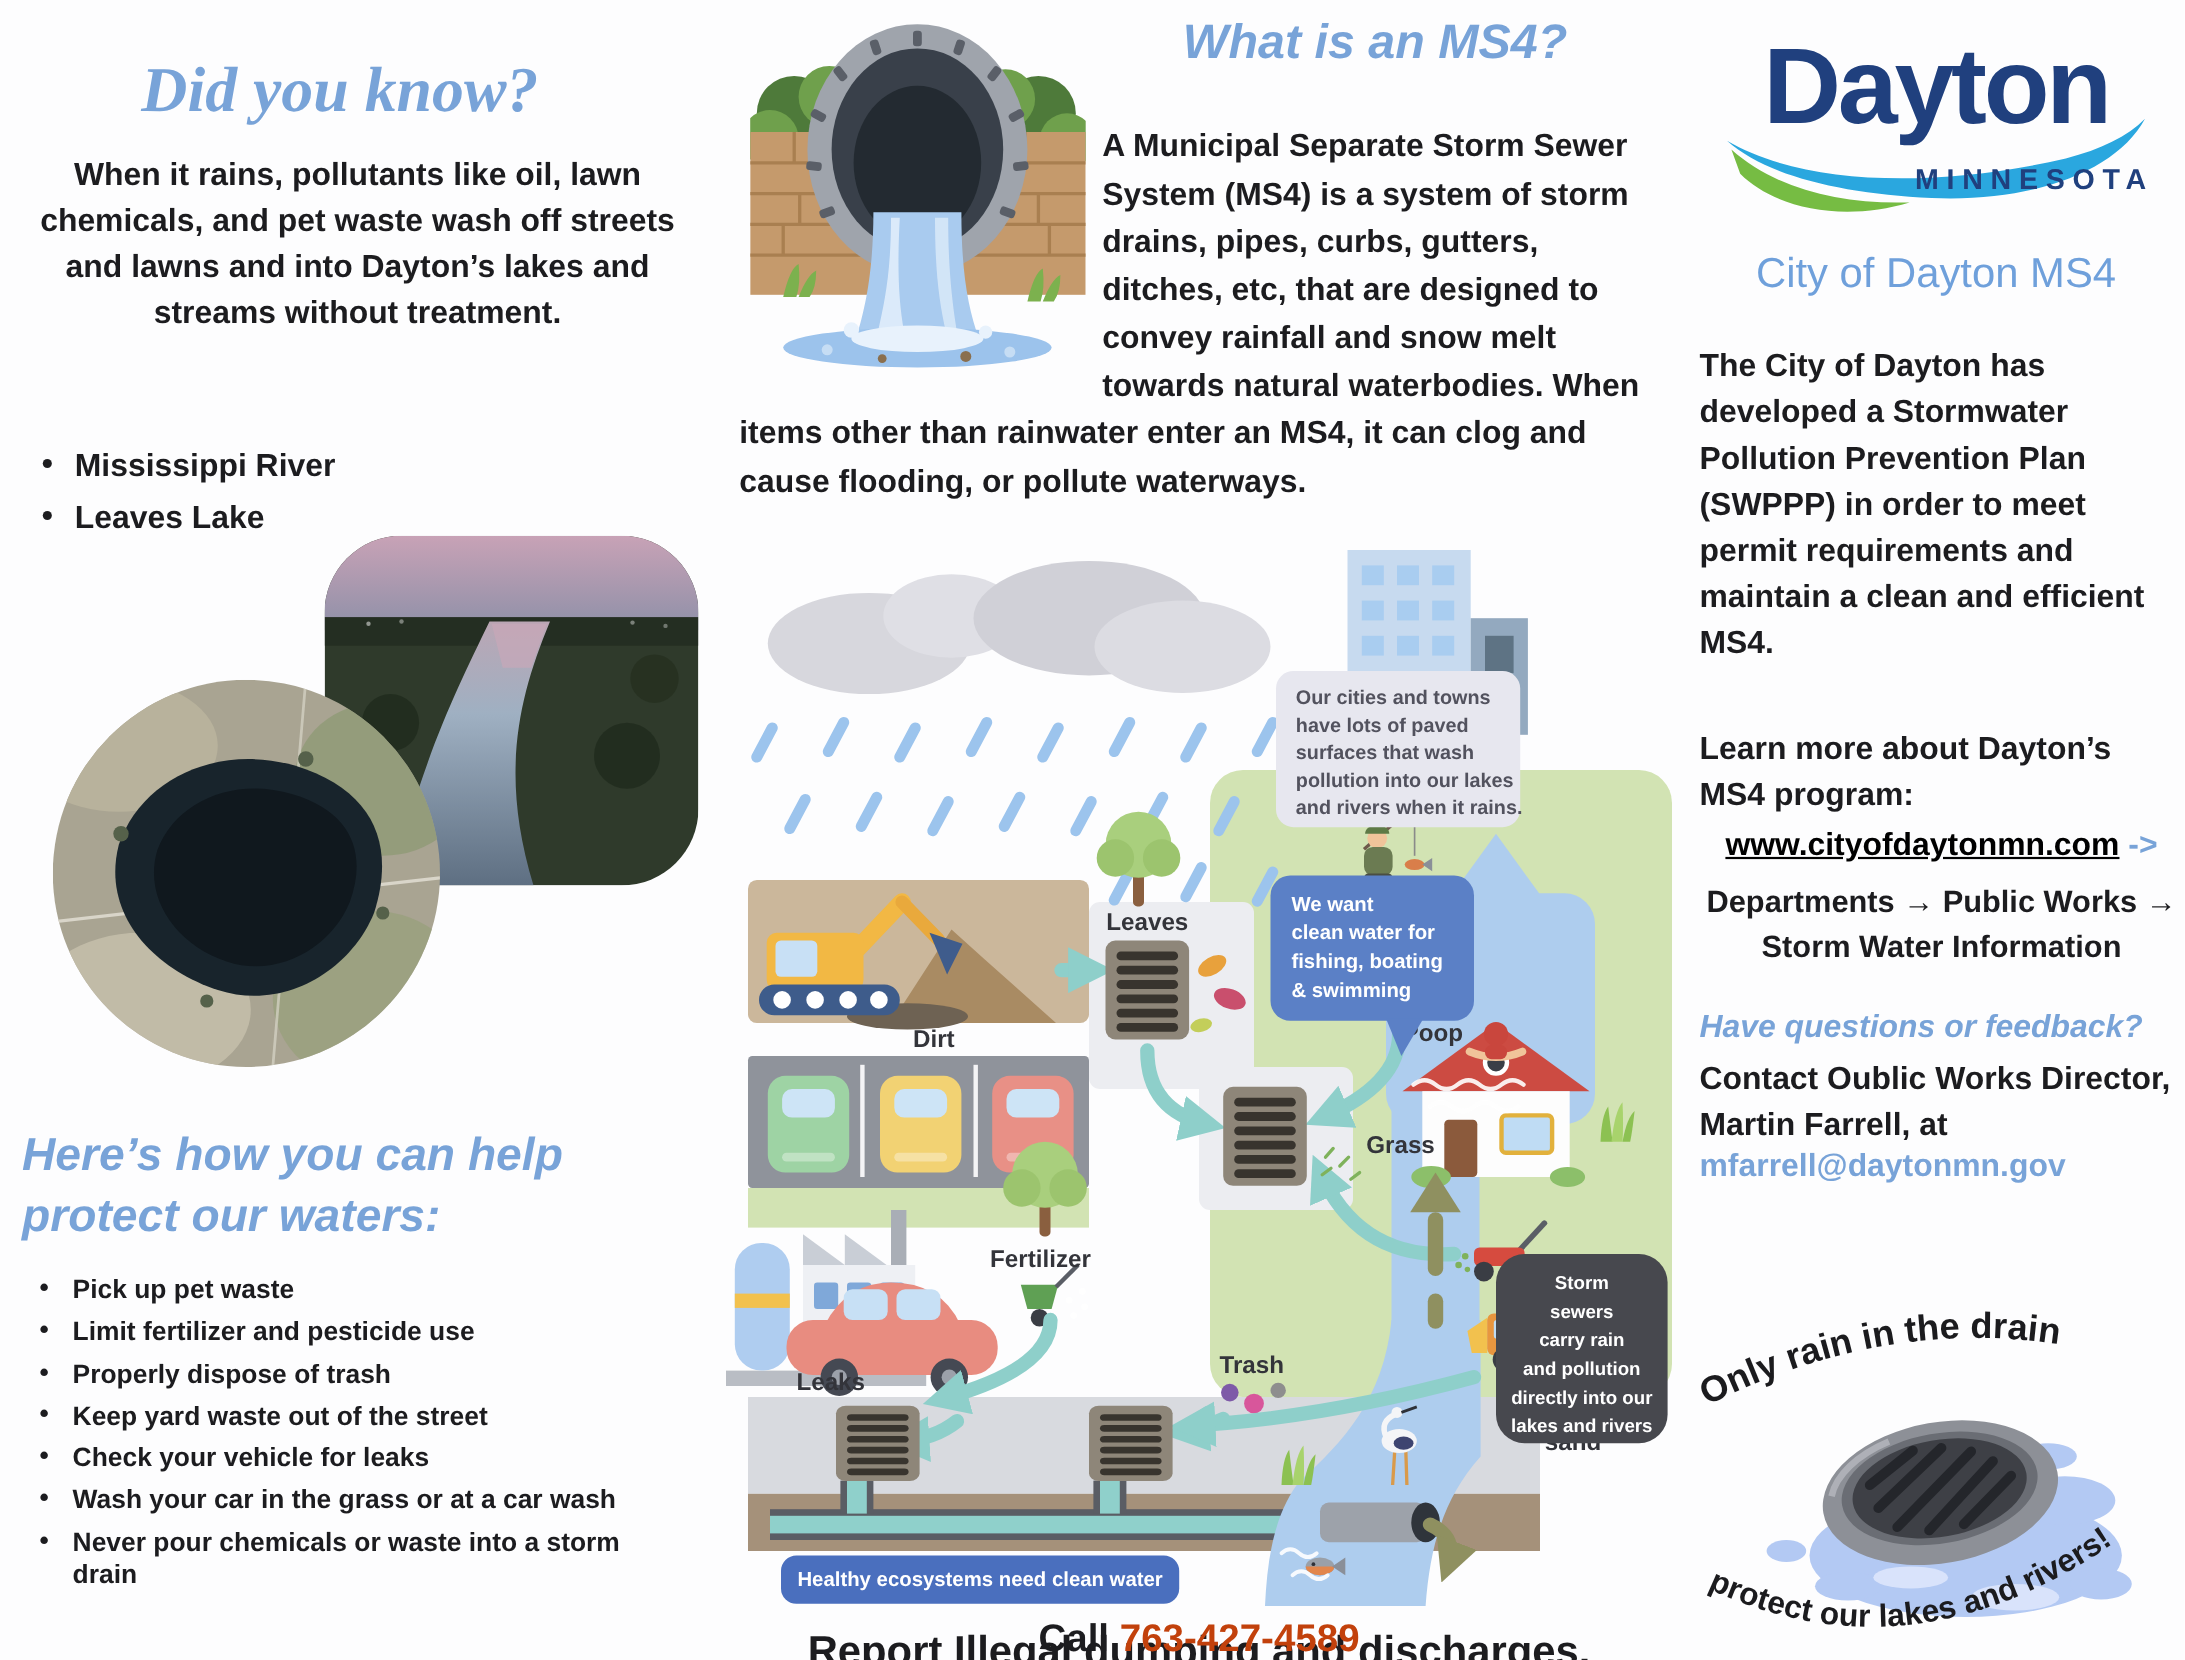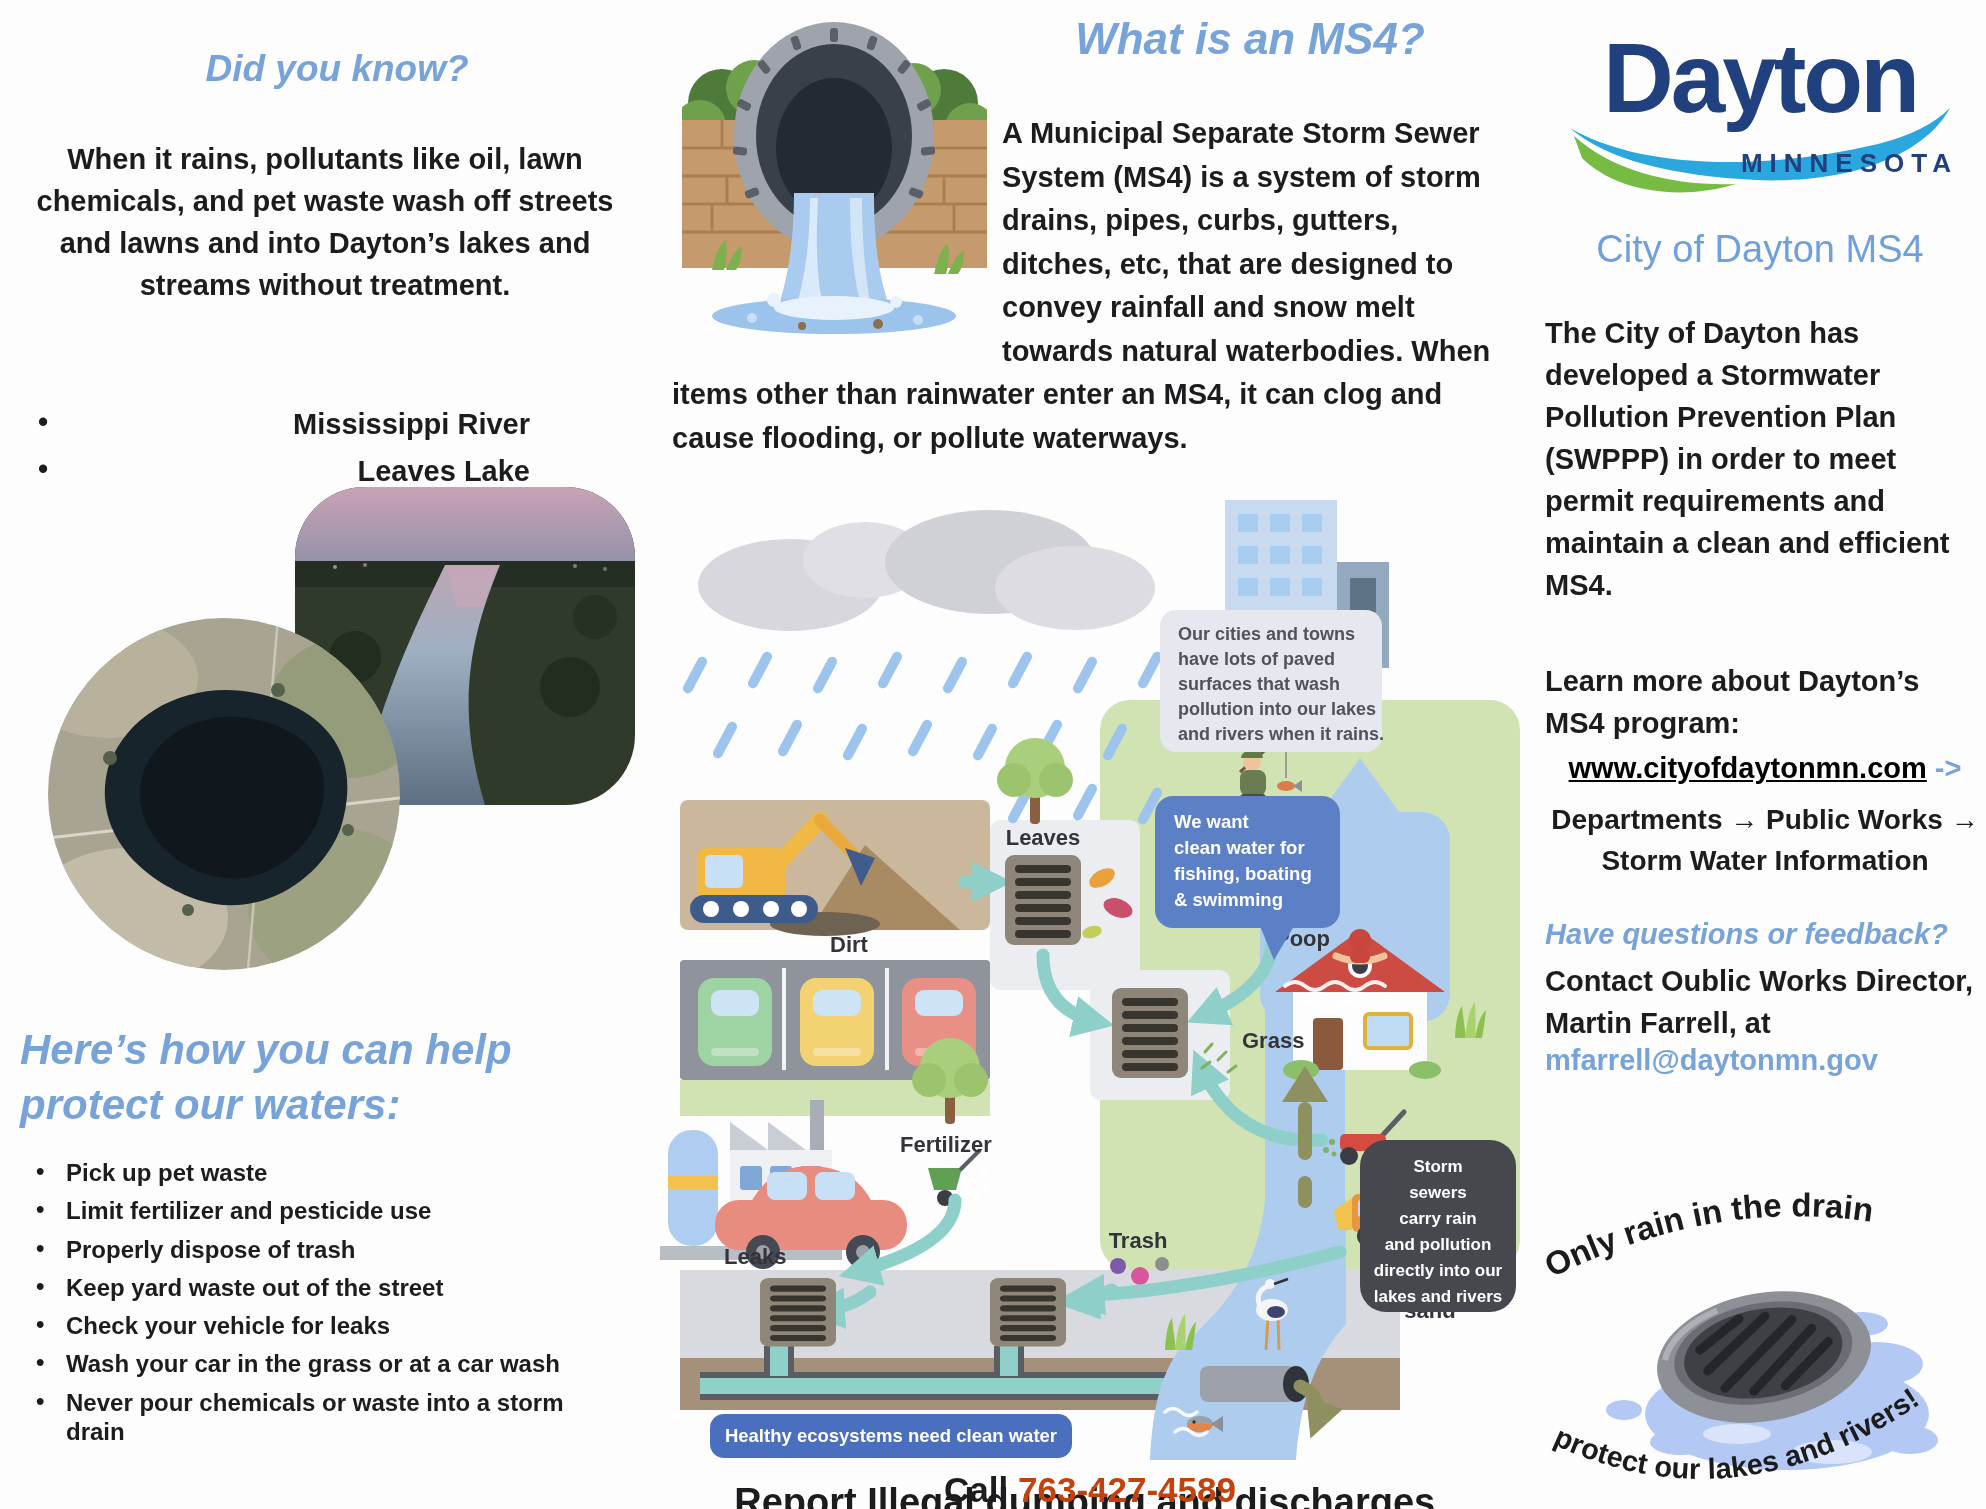--- a/index.html
+++ b/index.html
@@ -5,38 +5,38 @@
   html,body{margin:0;padding:0;background:#ffffff;}
   #page{position:relative;width:1986px;height:1509px;background:#fdfdfe;overflow:hidden;
         font-family:"Liberation Sans",sans-serif;color:#1c1c1f;}
   .abs{position:absolute;}
   .h-blue{color:#78A3D8;font-style:italic;font-weight:700;}
   .body-b{font-weight:700;font-size:29px;line-height:1.45;color:#1c1c1f;}
   .center{text-align:center;}
   ul.plain{list-style:none;margin:0;padding:0;}
   ul.plain li{position:relative;padding-left:38px;font-weight:700;}
   ul.plain li::before{content:"•";position:absolute;left:8px;top:-2px;}
-  .water-li{font-size:29px;margin-bottom:14px;text-align:right;}
+  .water-li{font-size:29px;margin-bottom:14px;}
   .help-li{font-size:24px;line-height:1.22;margin-bottom:9px;}
   .ms4-para{font-weight:700;font-size:29px;line-height:1.5;color:#1c1c1f;}
   .ms4-spacer{float:left;width:330px;height:218px;}
   .link-blue{color:#000000;font-weight:700;text-decoration:underline;cursor:pointer;}
   .photo{overflow:hidden;}
   svg text{font-family:"Liberation Sans","DejaVu Sans",sans-serif;font-weight:700;}
   .ig-label{font-size:22px;fill:#33343a;}
   .boxtxt{font-size:18px;fill:#52525e;font-weight:700;}
   .whitetxt{fill:#ffffff;font-weight:700;}
   .tarrow{fill:none;stroke:#8ECFCA;stroke-width:13;stroke-linecap:round;marker-end:url(#ahT);}
 </style>
 </head>
 <body>
 
 <div id="page">
 
-  <div class="abs h-blue center" style="left:32px;top:48px;width:610px;font-size:37px;">Did you know?</div>
+  <div class="abs h-blue center" style="left:4px;top:48px;width:610px;font-size:58px;font-family:Liberation Serif, serif;">Did you know?</div>
 
   <div class="abs body-b center" style="left:15px;top:138px;width:620px;">When it rains, pollutants like oil, lawn chemicals, and pet waste wash off streets and lawns and into Dayton’s lakes and streams without treatment.</div>
 
   <ul class="plain abs" style="left:30px;top:408px;width:500px;">
     <li class="water-li">Mississippi River</li>
     <li class="water-li">Leaves Lake</li>
   </ul>
 
   <div class="abs photo" style="left:295px;top:487px;width:340px;height:318px;border-radius:70px;">
     <svg width="340" height="318" viewBox="0 0 340 318">

